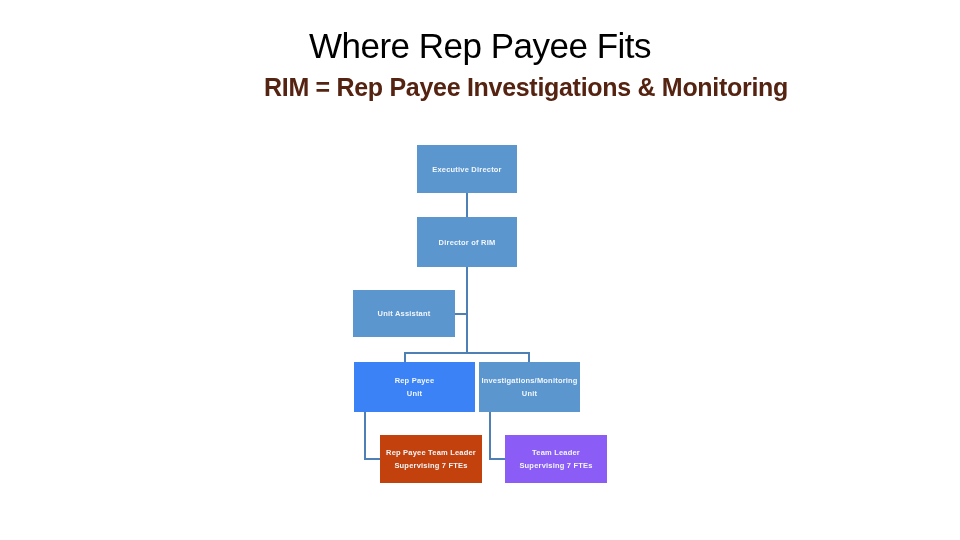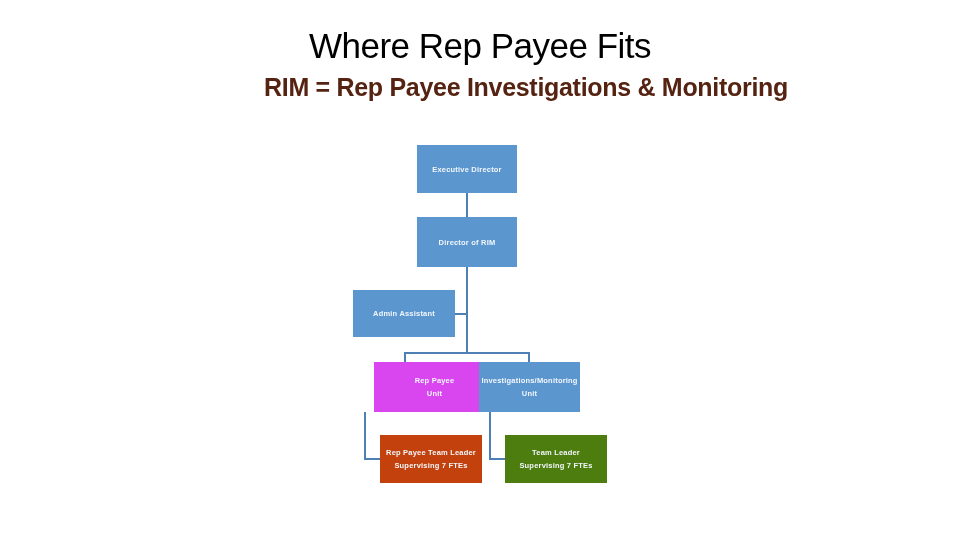--- a/index.html
+++ b/index.html
@@ -70,32 +70,32 @@
       <div class="conn" style="background: rgb(78, 127, 181); left: 364px; top: 458px; width: 16px; height: 2px;"></div>
       <div class="conn" style="background: rgb(78, 127, 181); left: 489px; top: 412px; width: 2px; height: 48px;"></div>
       <div class="conn" style="background: rgb(78, 127, 181); left: 489px; top: 458px; width: 16px; height: 2px;"></div>
       <div class="node" style="left: 417px; top: 145px; width: 100px; height: 48px; background: rgb(91, 150, 207); color: rgb(242, 247, 252);">
         <div>Executive Director</div>
       </div>
       <div class="node" style="left: 417px; top: 217px; width: 100px; height: 50px; background: rgb(91, 150, 207); color: rgb(242, 247, 252);">
         <div>Director of RIM</div>
       </div>
       <div class="node" style="left: 353px; top: 290px; width: 102px; height: 47px; background: rgb(91, 150, 207); color: rgb(242, 247, 252);">
-        <div>Admin Assistant</div>
+        <div>Unit Assistant</div>
       </div>
-      <div class="node" style="left: 354px; top: 362px; width: 121px; height: 50px; background: #d946ef; color: rgb(242, 247, 252); margin-left: 20px;">
+      <div class="node" style="left: 354px; top: 362px; width: 121px; height: 50px; background: #3b82f6; color: rgb(242, 247, 252);">
         <div>Rep Payee</div>
         <div>Unit</div>
       </div>
       <div class="node" style="left: 479px; top: 362px; width: 101px; height: 50px; background: rgb(91, 150, 207); color: rgb(242, 247, 252);">
         <div>Investigations/Monitoring</div>
         <div>Unit</div>
       </div>
       <div class="node" style="left: 380px; top: 435px; width: 102px; height: 48px; background: #c2410c; color: rgb(242, 247, 252);">
         <div>Rep Payee Team Leader</div>
         <div>Supervising 7 FTEs</div>
       </div>
-      <div class="node" style="left: 505px; top: 435px; width: 102px; height: 48px; background: #4d7c0f; color: rgb(242, 247, 252); text-align: right;">
+      <div class="node" style="left: 505px; top: 435px; width: 102px; height: 48px; background: #8b5cf6; color: rgb(242, 247, 252); text-align: right;">
         <div>Team Leader</div>
         <div>Supervising 7 FTEs</div>
       </div>
     </div>
 </div>
 
 </body></html>

